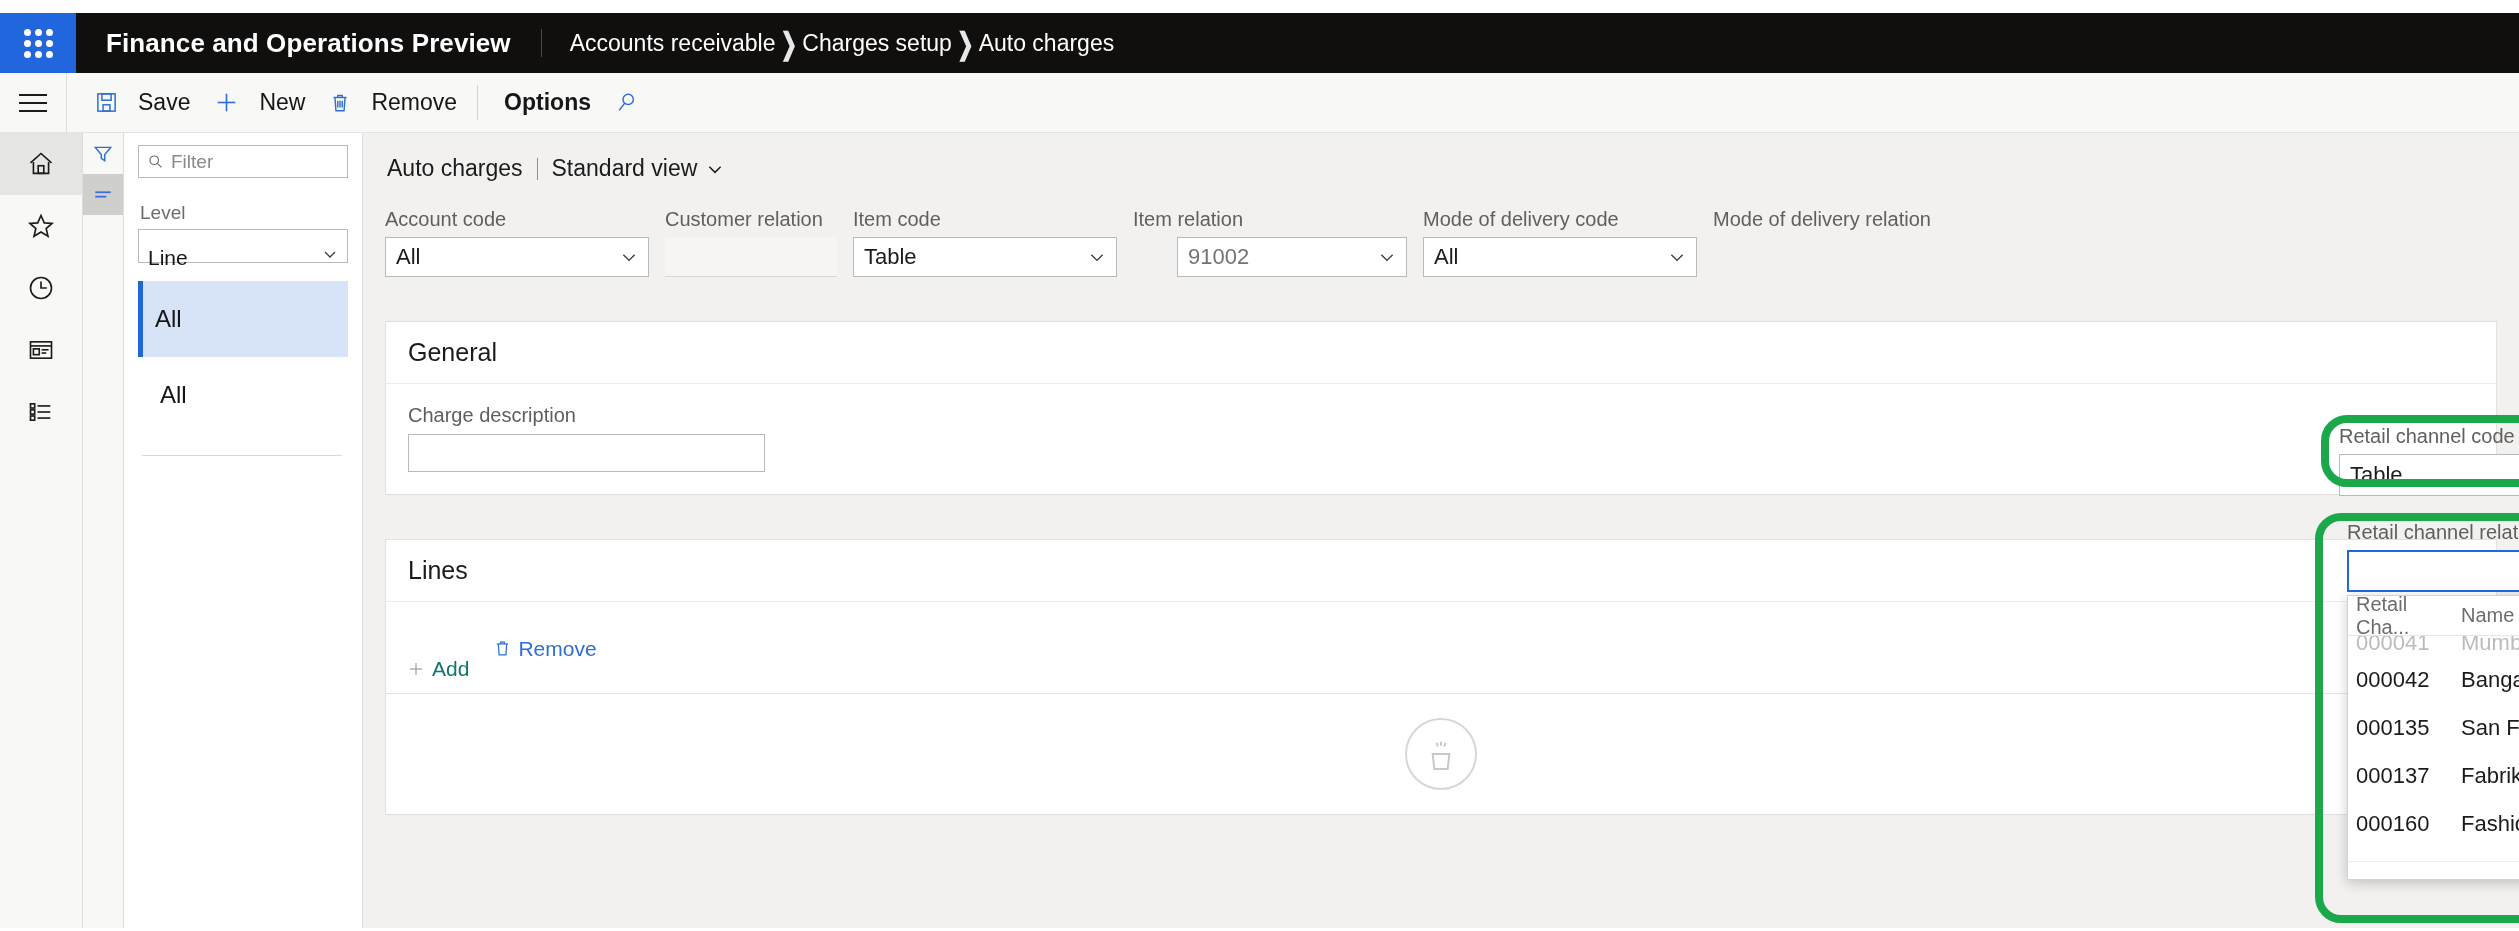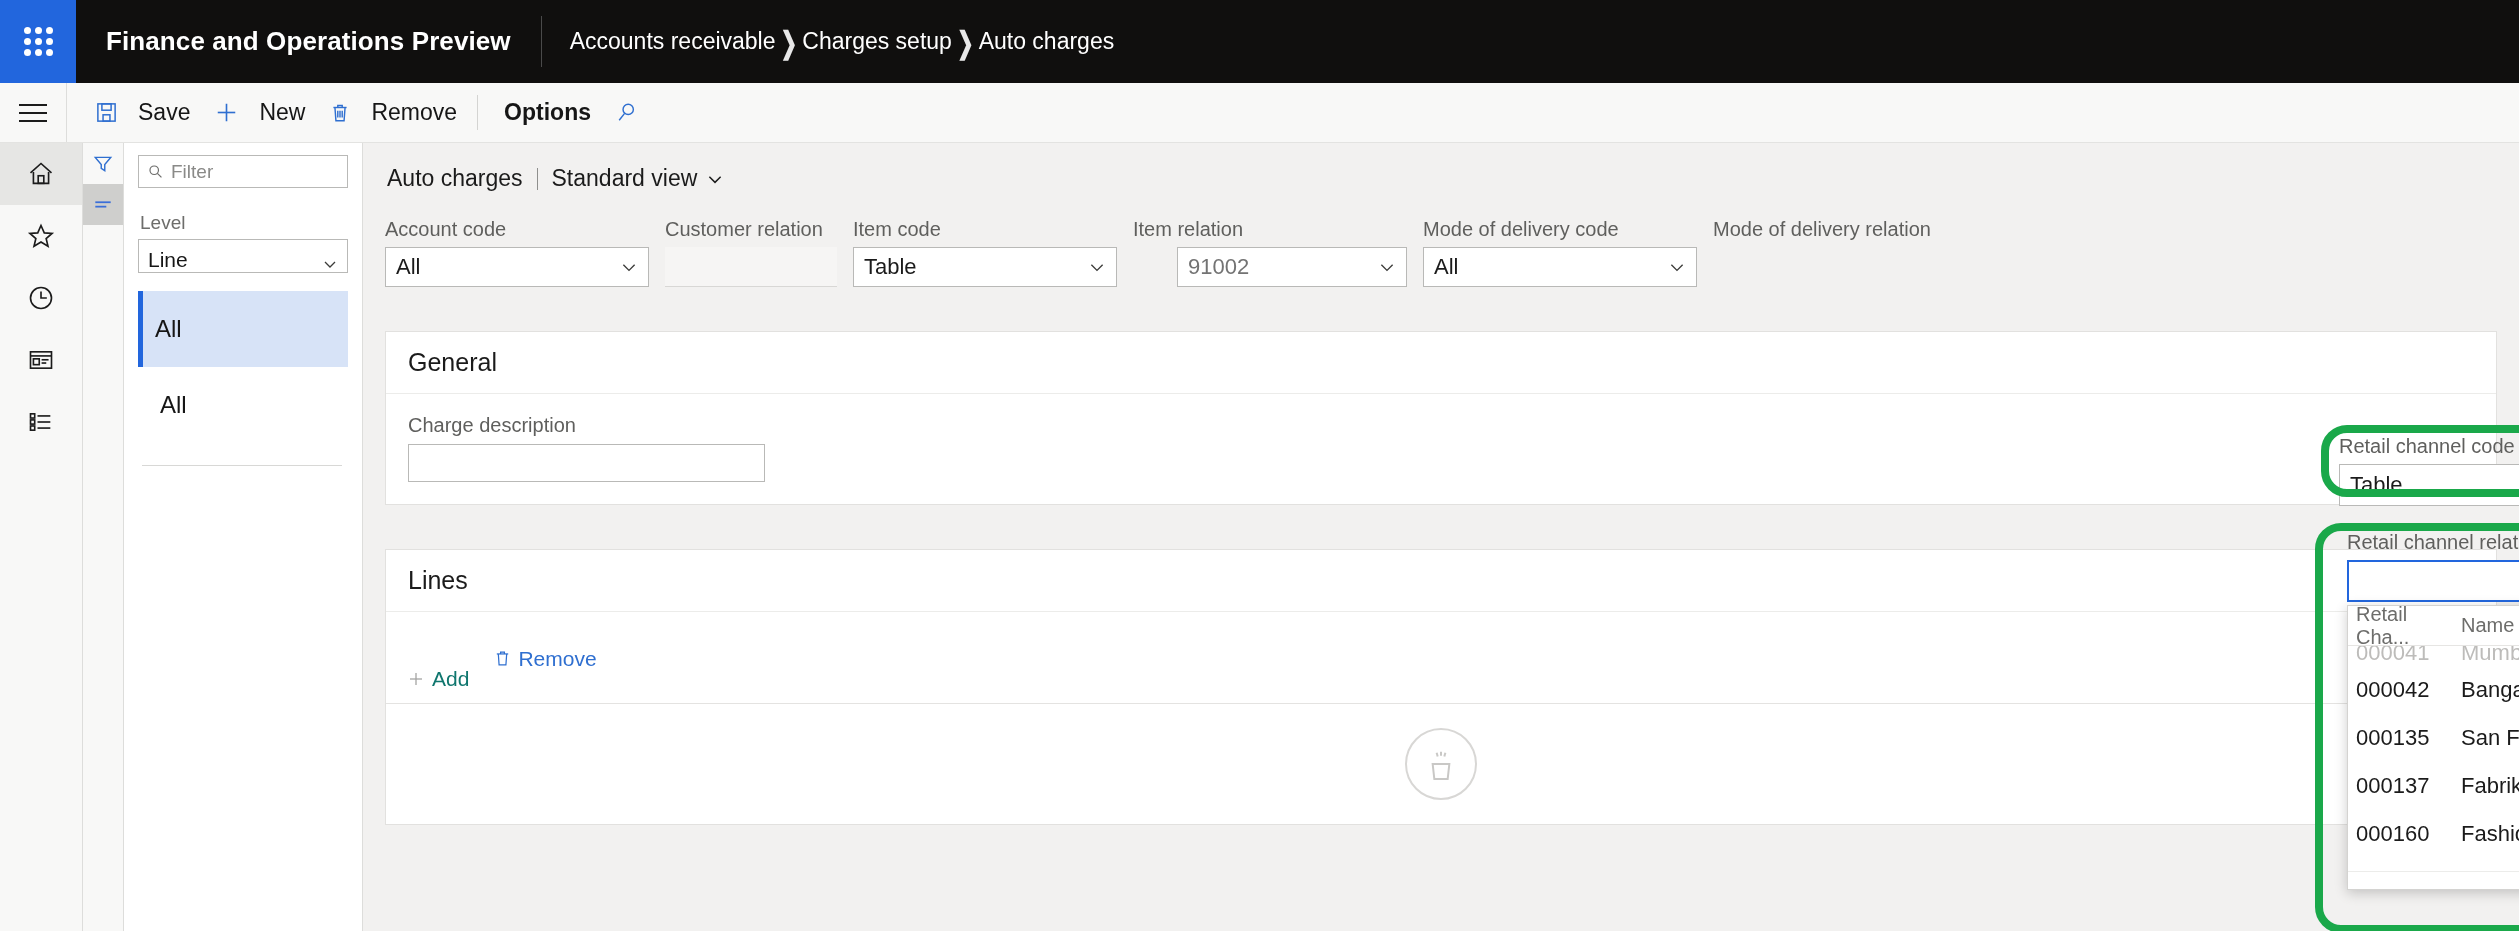--- a/index.html
+++ b/index.html
@@ -6,25 +6,26 @@
   * { box-sizing: border-box; margin: 0; padding: 0; }
   html, body {
     width: 2519px; height: 931px;
     overflow: hidden;
     background: #ffffff;
     font-family: "Liberation Sans", sans-serif;
   }
 
   
   .topbar {
-    height: 83px;
+    height: 60px;
     background: #100f0e;
     display: flex;
     align-items: stretch;
     color: #ffffff;
+    margin-top: 13px;
   }
   .waffle {
     width: 76px;
     background: #2266dd;
     display: flex;
     align-items: center;
     justify-content: center;
     cursor: pointer;
   }
   .waffle-grid {
@@ -195,23 +196,23 @@
   .fld-label {
     font-size: 19px;
     color: #6d6d6b;
     margin: 24px 0 5px 2px;
   }
   .combo {
     height: 34px;
     border: 1px solid #b9b9b7;
     background: #fff;
     display: flex;
-    align-items: flex-end;
+    align-items: flex-start;
     justify-content: space-between;
-    padding: 0 9px;
+    padding: 16px 9px;
     font-size: 21px;
     color: #161616;
     cursor: pointer;
   }
   .combo .cv { white-space: nowrap; overflow: hidden; }
   .chevdown {
     color: #3b3b39;
     font-size: 16px;
     line-height: 1;
   }

